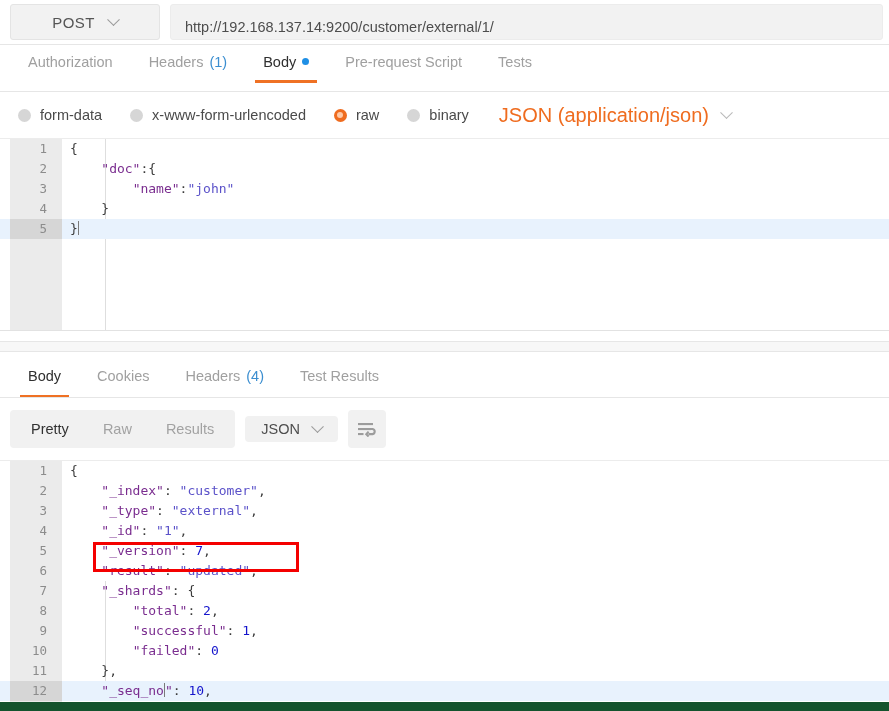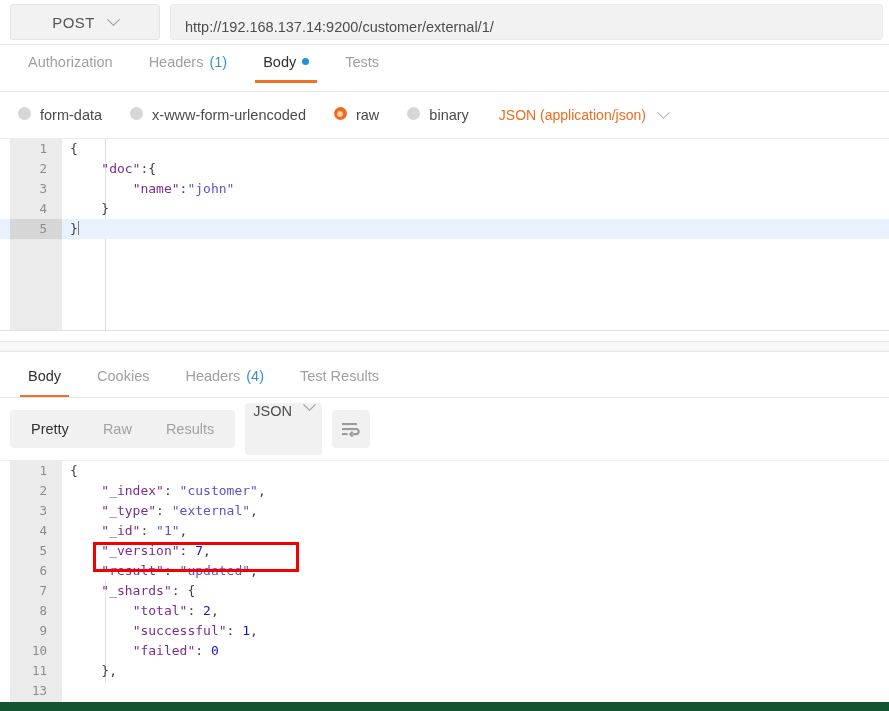--- a/index.html
+++ b/index.html
@@ -94,21 +94,21 @@
   .bodytype-row {
     display: flex;
     align-items: center;
     height: 47px;
     padding-left: 18px;
     border-bottom: 1px solid #ececec;
     background: #fff;
   }
   .radio-item {
     display: flex;
-    align-items: flex-start;
+    align-items: center;
     gap: 9px;
     margin-right: 28px;
     cursor: pointer;
     font-size: 14.5px;
     color: #4a4a4a;
   }
   .radio {
     width: 13px; height: 13px;
     border-radius: 50%;
     background: #d6d6d6;
@@ -119,21 +119,21 @@
   .radio.on:after {
     content: "";
     position: absolute;
     left: 3.5px; top: 3.5px;
     width: 6px; height: 6px;
     border-radius: 50%;
     background: #ffc9a6;
   }
   .json-select {
     display: flex; align-items: center; gap: 13px;
-    color: #ef6c1f; font-size: 14px; cursor: pointer;
+    color: #ef6c1f; font-size: 20px; cursor: pointer;
     margin-left: 2px;
     text-align: center;
   }
   .json-select .chev { border-color: #b9b9b9; }
 
   
   .editor {
     position: relative;
     background: #fff;
     font-family: "DejaVu Sans Mono", "Liberation Mono", monospace;
@@ -231,26 +231,26 @@
   }
   .seg {
     padding: 12px 17px;
     font-size: 14.5px;
     color: #a2a2a2;
     line-height: 38px;
     cursor: pointer;
   }
   .seg.active { color: #323232; }
   .fmt-select {
-    display: flex; 
+    display: flex; align-items: center;
     gap: 13px;
     background: #f1f1f1;
     border-radius: 4px;
-    height: 52px;
-    padding: 0 8px;
+    height: 26px;
+    padding: 0 16px;
     font-size: 14.5px;
     color: #4d4d4d;
     cursor: pointer;
   }
   .wrap-btn {
     width: 38px; height: 38px;
     background: #f1f1f1;
     border-radius: 4px;
     display: flex;
     align-items: center;
@@ -292,20 +292,23 @@
     <div class="tab">
       <span>Authorization</span>
     </div>
     <div class="tab">
       <span>Headers</span>
       <span class="count">(1)</span>
     </div>
     <div class="tab active">
       <span>Body</span>
       <span class="blue-dot"></span>
+    </div>
+    <div class="tab">
+      <span>Pre-request Script</span>
     </div>
     <div class="tab">
       <span>Tests</span>
     </div>
   </div>
 
   <div class="bodytype-row">
     <div class="radio-item">
       <span class="radio"></span>
       <span>form-data</span>
@@ -435,20 +438,24 @@
       <span class="code-txt">        <span class="k">"successful"</span><span class="p">: </span><span class="num">1</span><span class="p">,</span></span>
     </div>
     <div class="code-line">
       <span class="ln nofold">10</span>
       <span class="code-txt">        <span class="k">"failed"</span><span class="p">: </span><span class="num">0</span></span>
     </div>
     <div class="code-line">
       <span class="ln nofold">11</span>
       <span class="code-txt p">    },</span>
     </div>
+    <div class="code-line hl">
+      <span class="ln nofold">12</span>
+      <span class="code-txt">    <span class="k">"_seq_no</span><span class="caret"></span><span class="k">"</span><span class="p">: </span><span class="num">10</span><span class="p">,</span></span>
+    </div>
     <div class="code-line">
       <span class="ln nofold">13</span>
       <span class="code-txt">    </span>
     </div>
 
     <div class="annot-box" style="left:93px; top:81px; width:206px; height:30px;"></div>
   </div>
 
 </div>
 

